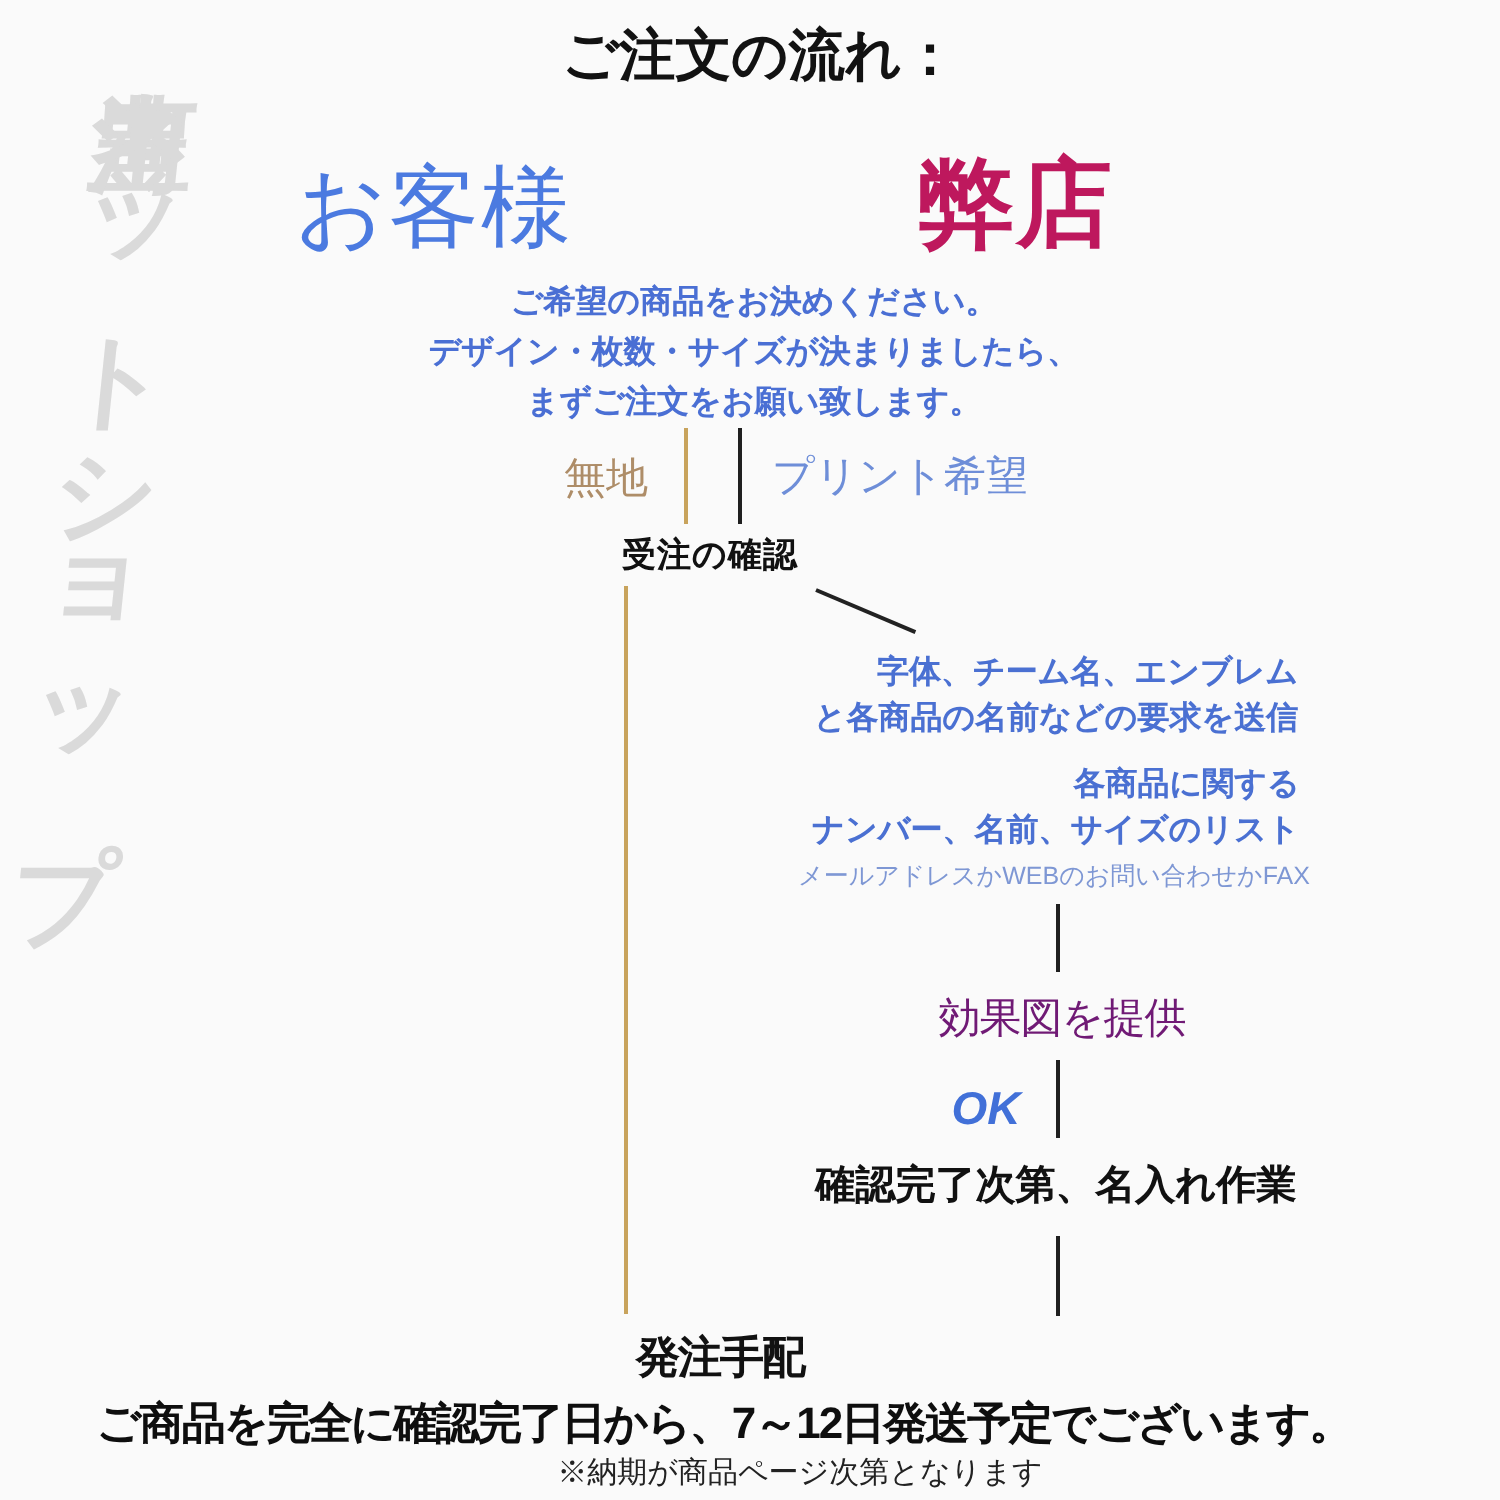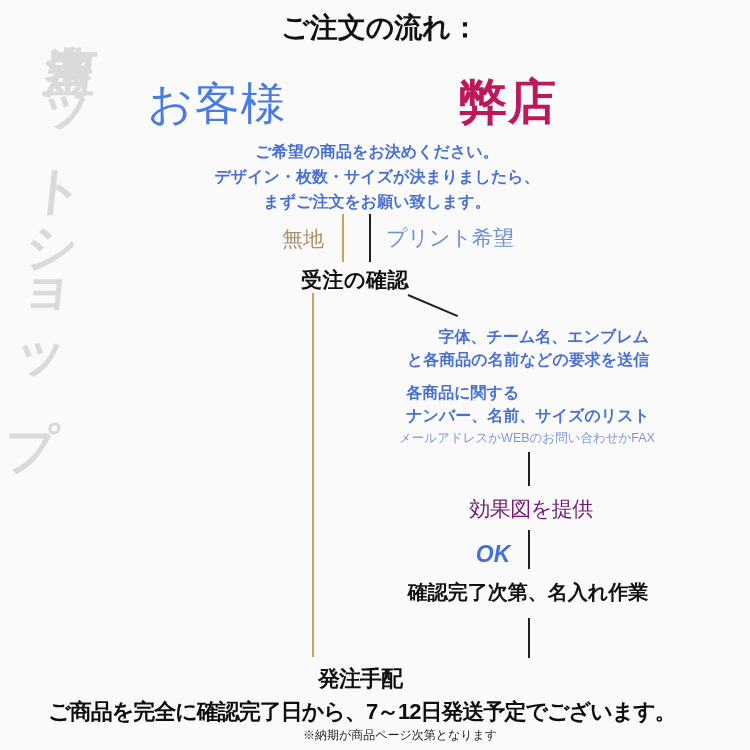--- a/index.html
+++ b/index.html
@@ -31,43 +31,43 @@
   .plain-option-label{left:303px;top:225px;font-size:21px;color:#ae8d68;}
   .print-option-label{left:450px;top:224px;font-size:21px;color:#6e8ed8;}
 
   .vline{width:2px;}
   .tan{background:#c8a35c;}
   .blk{background:#1f1f1f;}
 
   .branch-line-plain{left:342px;top:214px;height:48px;}
   .branch-line-print{left:369px;top:214px;height:48px;}
 
-  .order-confirm-step{left:355px;top:266px;font-size:21px;font-weight:bold;color:#111;letter-spacing:0.5px;}
+  .order-confirm-step{left:355px;top:266px;font-size:17px;font-weight:bold;color:#111;letter-spacing:0.5px;}
 
   .plain-route-line{left:312px;top:293px;height:364px;}
 
   .diagonal-connector{left:408px;top:294px;width:54px;height:2px;background:#222;
     transform:rotate(23deg);transform-origin:left center;}
 
   .request-text{left:528px;top:325px;text-align:right;font-size:16px;font-weight:bold;
     color:#4a70d2;line-height:23px;}
-  .list-text{left:528px;top:381px;text-align:left;font-size:16px;font-weight:bold;
+  .list-text{left:528px;top:381px;text-align:right;font-size:16px;font-weight:bold;
     color:#4a70d2;line-height:23px;}
   .contact-note{left:527px;top:430px;font-size:12.5px;color:#7e97d4;}
 
   .connector-1{left:528px;top:452px;height:34px;}
   .proof-step{left:531px;top:495px;font-size:21px;font-weight:normal;color:#701a75;letter-spacing:-0.5px;}
   .connector-2{left:528px;top:530px;height:39px;}
   .ok-label{left:493px;top:541px;font-size:23px;font-weight:bold;font-style:italic;color:#4170d8;}
   .naming-step{left:528px;top:579px;font-size:20px;font-weight:bold;color:#111;letter-spacing:0px;}
   .connector-3{left:528px;top:618px;height:40px;}
 
   .dispatch-step{left:360px;top:664px;font-size:22px;font-weight:bold;color:#111;letter-spacing:-1px;}
   .shipping-text{left:362px;top:697px;font-size:22px;font-weight:bold;color:#0e0e0e;letter-spacing:-1px;}
-  .delivery-note{left:400px;top:727px;font-size:12px;color:#222;letter-spacing:0px;}
+  .delivery-note{left:400px;top:727px;font-size:15px;color:#222;letter-spacing:0px;}
 </style>
 </head>
 <body>
 
 <div class="canvas">
 
   <div class="abs watermark">豊河ネットショップ</div>
 
   <div class="abs cx page-title">ご注文の流れ：</div>
   <div class="abs cx customer-heading">お客様</div>

